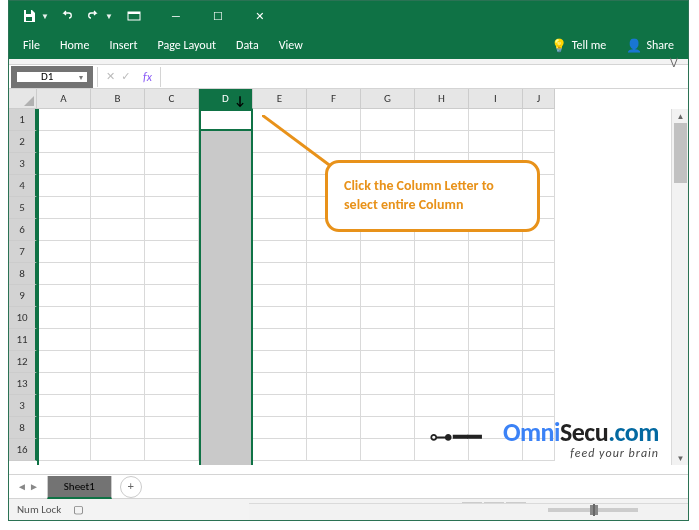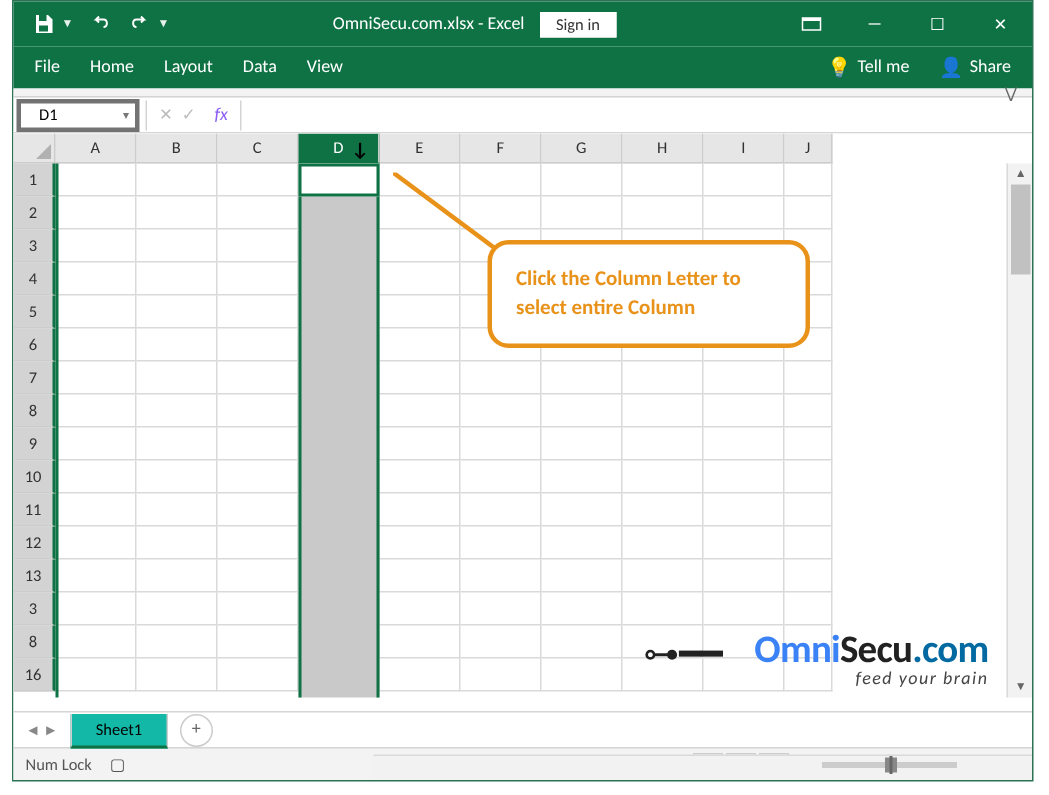--- a/index.html
+++ b/index.html
@@ -13,21 +13,21 @@
 .title-text{font-size:12px}
 .signbox{border:1px solid #fff;padding:1px 10px;font-size:11px;background:#fff;color:#333}
 .win-controls{width:42px;height:30px;display:flex;align-items:center;justify-content:center;font-size:11px;font-family:"Segoe UI"}
 .ribbon-tabs{height:28px;background:#0f7245;display:flex;align-items:center;color:#fff;font-size:12px;padding:0 4px}
 .rtab{padding:0 10px;height:28px;display:flex;align-items:center;cursor:pointer;white-space:nowrap}
 .spacer{flex:1}
 .rtab-icon{font-size:13px;margin-right:4px}
 .collapse-bar{height:6px;background:#f3f3f3;border-bottom:1px solid #d4d4d4;position:relative}
 .collapse-caret{position:absolute;right:10px;top:-4px;font-size:10px;color:#666}
 .formula-bar{height:24px;background:#fff;display:flex;align-items:center;border-bottom:1px solid #d4d4d4;font-size:12px}
-.namebox{width:82px;height:22px;border:3px solid #737373;margin:5px 2px;display:flex;align-items:center;padding-left:12px;font-size:11px;position:relative}
+.namebox{width:82px;height:22px;border:6px solid #737373;margin:5px 2px;display:flex;align-items:center;padding-left:24px;font-size:11px;position:relative}
 .namebox::after{content:"▾";position:absolute;right:4px;font-size:8px;color:#777}
 .fx-sep{width:1px;height:20px;background:#d4d4d4;margin:0 2px}
 .fx-btn{width:22px;text-align:center;color:#8b5cf6;font-size:12px;font-style:italic}
 .fx-xv{display:flex;gap:6px;padding:0 6px;color:#bbb;font-size:11px}
 .fe-input{flex:1;height:22px;border:none;padding-left:6px}
 .grid-area{flex:1;position:relative;background:#fff;overflow:hidden}
 .colheads{position:absolute;left:0;top:0;height:20px;display:flex}
 .sel-all{width:28px;height:20px;background:#e6e6e6;border-right:1px solid #ccc;border-bottom:1px solid #ccc;position:relative}
 .sel-all::after{content:"";position:absolute;right:2px;bottom:2px;border-left:10px solid transparent;border-bottom:10px solid #b1b1b1}
 .ch{width:54px;height:20px;background:#e6e6e6;border-right:1px solid #ccc;border-bottom:1px solid #ccc;text-align:center;font-size:11px;color:#333;line-height:19px}
@@ -41,21 +41,21 @@
 .cells{position:absolute;left:28px;top:20px}
 .crow{display:flex}
 .cell{width:54px;height:22px;border-right:1px solid #d9d9d9;border-bottom:1px solid #d9d9d9}
 .cell.lastpartial{width:32px}
 .col-d-highlight{position:absolute;left:190px;top:20px;width:54px;height:356px;background:#c9c9c9;border-left:2px solid #0f7245;border-right:2px solid #0f7245;pointer-events:none}
 .active-cell-d1{position:absolute;left:190px;top:20px;width:54px;height:22px;background:#fff;border:2px solid #0f7245;pointer-events:none}
 .col-a-leftedge{position:absolute;left:28px;top:20px;width:2px;height:356px;background:#0f7245}
 .sheet-tabs{height:24px;background:#fff;border-top:1px solid #d4d4d4;display:flex;align-items:center;font-size:11px}
 .st-nav{display:flex;gap:2px;padding:0 8px;color:#888}
 .st-nav span{font-size:10px}
-.st-tab{padding:0 16px;height:23px;border:1px solid #ccc;border-top:none;background:#14b8a6;line-height:22px;border-bottom:2px solid #0f7245;position:relative;margin-bottom:-1px}
+.st-tab{padding:0 16px;height:23px;border:1px solid #ccc;border-top:none;background:#737373;line-height:22px;border-bottom:2px solid #0f7245;position:relative;margin-bottom:-1px}
 .st-add{width:22px;height:22px;border:1px solid #ccc;border-radius:50%;margin-left:8px;text-align:center;line-height:19px;color:#666;font-size:12px}
 .vscroll{position:absolute;right:0;top:20px;width:17px;height:356px;background:#f2f2f2;border-left:1px solid #dadada}
 .vscroll .thumb{position:absolute;top:14px;left:2px;width:13px;height:60px;background:#c1c1c1}
 .vscroll .arr{position:absolute;width:17px;height:14px;text-align:center;font-size:8px;color:#666;line-height:14px}
 .vscroll .arr.up{top:0}.vscroll .arr.dn{bottom:0}
 .hscroll{position:absolute;right:0;left:240px;bottom:0;height:17px;background:#f2f2f2;border-top:1px solid #dadada;z-index:0}
 .statusbar{height:22px;background:#f3f3f3;border-top:1px solid #d4d4d4;display:flex;align-items:center;font-size:11px;color:#555;padding:0 8px}
 .statusbar .spacer{flex:1}
 .view-btns{display:flex;gap:2px;margin-right:10px}
 .vb{width:20px;height:16px;border:1px solid #ccc;background:#fff;font-size:8px;text-align:center;line-height:14px}
@@ -92,39 +92,36 @@
             <path fill="none" stroke="#fff" stroke-width="1.3" d="M9 4H4l2-2M4 4l2 2M9 4c3 0 3 5 0 5"></path>
           </svg>
         </span>
       <span class="qat-icon">
           <svg width="14" height="14" viewBox="0 0 14 14">
             <path fill="none" stroke="#fff" stroke-width="1.3" d="M5 4h5l-2-2M10 4l-2 2M5 4c-3 0-3 5 0 5"></path>
           </svg>
         </span>
       <span class="qat-drop">▼</span>
     </div>
-    <div class="title-center">
-      <span class="title-text">OmniSecu.com.xlsx - Excel</span>
-      <span class="signbox">Sign in</span>
-    </div>
     <div class="win-controls">
         <svg width="14" height="10" viewBox="0 0 14 10">
           <rect x="1" y="1" width="12" height="8" fill="none" stroke="#fff"></rect>
           <rect x="1" y="1" width="12" height="2" fill="#fff"></rect>
         </svg>
       </div>
     <div class="win-controls">─</div>
     <div class="win-controls">☐</div>
     <div class="win-controls">✕</div>
   </div>
 
   <div class="ribbon-tabs">
     <div class="rtab">File</div>
     <div class="rtab">Home</div>
-    <div class="rtab">Layout</div>
+    <div class="rtab">Insert</div>
+    <div class="rtab">Page Layout</div>
     <div class="rtab">Data</div>
     <div class="rtab">View</div>
     <div class="spacer"></div>
     <div class="rtab">
         <span class="rtab-icon">💡</span>
         <span>Tell me</span>
       </div>
     <div class="rtab">
         <span class="rtab-icon">👤</span>
         <span>Share</span>

